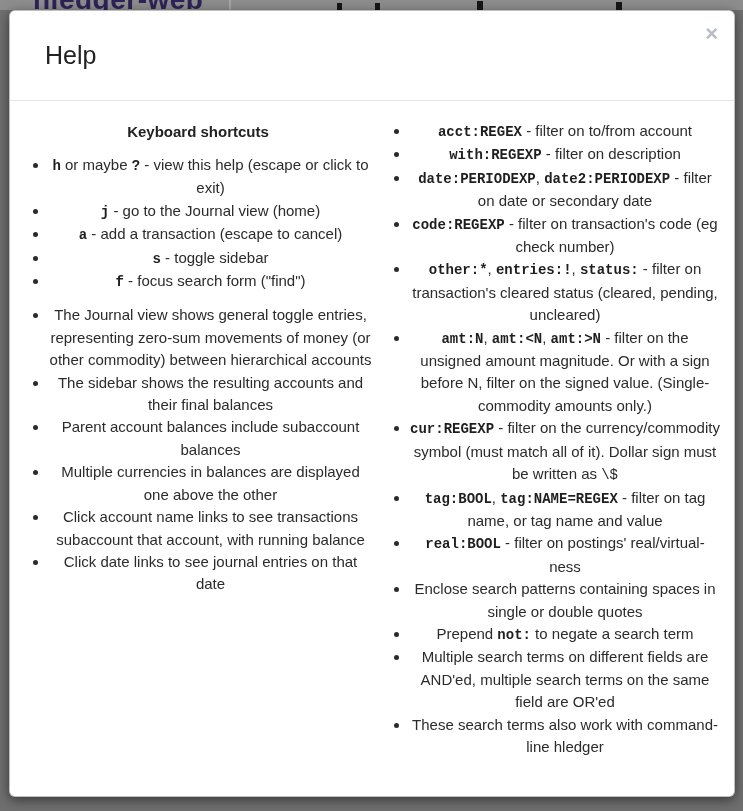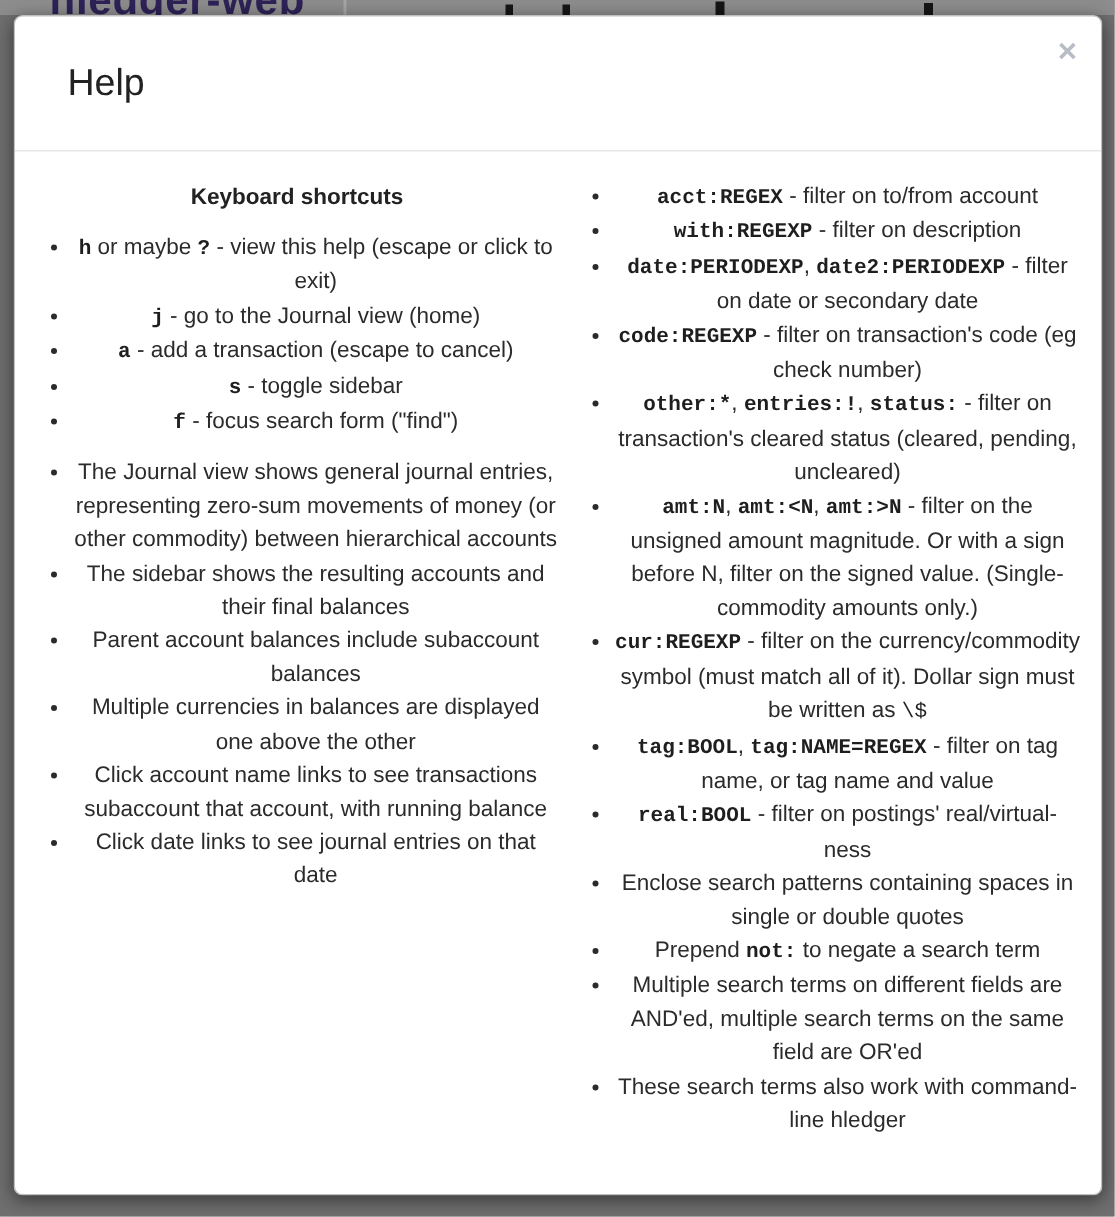--- a/index.html
+++ b/index.html
@@ -96,21 +96,21 @@
     <div class="col col-left">
       <h4 class="section-heading">Keyboard shortcuts</h4>
       <ul class="help-list">
           <li><code>h</code> or maybe <code>?</code> - view this help (escape or click to exit)</li>
           <li><code>j</code> - go to the Journal view (home)</li>
           <li><code>a</code> - add a transaction (escape to cancel)</li>
           <li><code>s</code> - toggle sidebar</li>
           <li><code>f</code> - focus search form ("find")</li>
         </ul>
       <ul class="help-list">
-          <li>The Journal view shows general journal entries, representing zero-sum movements of money (or other commodity) between hierarchical accounts</li>
+          <li>The Journal view shows general toggle entries, representing zero-sum movements of money (or other commodity) between hierarchical accounts</li>
           <li>The sidebar shows the resulting accounts and their final balances</li>
           <li>Parent account balances include subaccount balances</li>
           <li>Multiple currencies in balances are displayed one above the other</li>
           <li>Click account name links to see transactions subaccount that account, with running balance</li>
           <li>Click date links to see journal entries on that date</li>
         </ul>
     </div>
     <div class="col col-right">
       <ul class="help-list">
           <li><code>acct:REGEX</code> - filter on to/from account</li>

